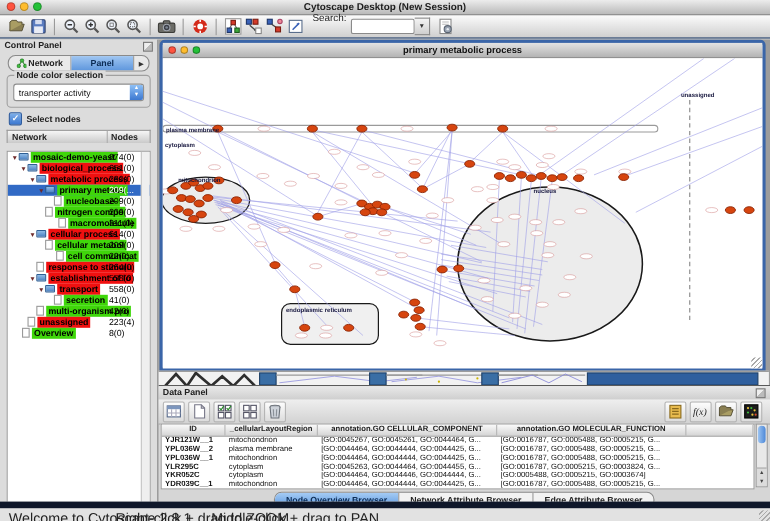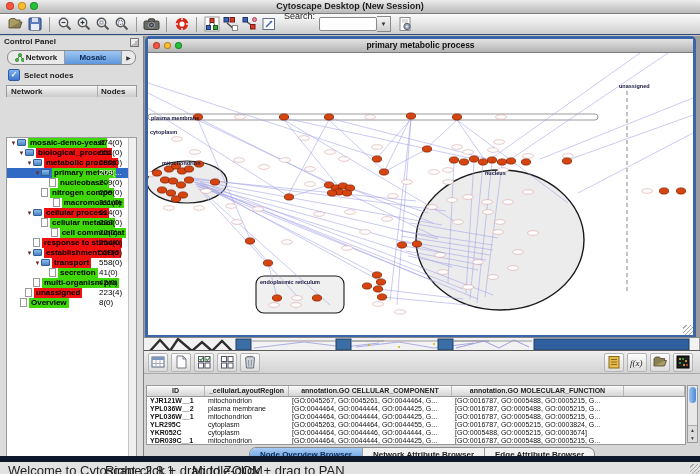--- a/index.html
+++ b/index.html
@@ -275,23 +275,30 @@
         <svg width="9" height="9">
             <line x1="2" y1="7" x2="5" y2="2" stroke="#2d8a2d"></line>
             <line x1="5" y1="2" x2="8" y2="7" stroke="#2d8a2d"></line>
             <circle cx="5" cy="2" r="1.6" fill="#3fbf3f" stroke="#1d6b1d" stroke-width=".6"></circle>
             <circle cx="2" cy="7" r="1.6" fill="#3fbf3f" stroke="#1d6b1d" stroke-width=".6"></circle>
             <circle cx="8" cy="7" r="1.6" fill="#3fbf3f" stroke="#1d6b1d" stroke-width=".6"></circle>
           </svg>
         <span>Network</span>
       </div>
       <div class="cp-tab sel">
-        <span>Mosaic</span>
+        <span>Panel</span>
       </div>
       <div class="cp-tab-more">▶</div>
+    </div>
+    <div class="groupbox">
+      <span class="legend">Node color selection</span>
+      <div class="combo">
+        <span class="cval">transporter activity</span>
+        <span class="cstep">▲<br>▼</span>
+      </div>
     </div>
     <div class="checkrow">
       <span class="checkbox">✓</span>
       <span class="check-label">Select nodes</span>
     </div>
     <div class="tree-head">
       <span class="c1">Network</span>
       <span class="c2">Nodes</span>
     </div>
     <div class="tree-list">
@@ -534,20 +541,24 @@
           <circle cx="255" cy="9" r="1" fill="#cbb400"></circle>
           <circle cx="290" cy="6" r="1" fill="#cbb400"></circle>
         <rect x="294" y="1" width="15" height="11" fill="#3a6ea5" stroke="#1e3f66"></rect>
         <line x1="309" y1="3" x2="388" y2="3" stroke="#999"></line>
         <path d="M312 10 L340 3 L355 10 L370 2 L385 9" fill="none" stroke="#8a8ad8" stroke-width=".8"></path>
         <rect x="390" y="1" width="155" height="11" fill="#2f5f9e" stroke="#1e3f66"></rect>
       </svg>
     </div>
 
     <div class="dpanel">
+      <div class="dp-head">
+        <span>Data Panel</span>
+        <span class="float-ic"></span>
+      </div>
       <div class="dp-toolbar">
         <div class="dp-btn">
           <svg width="14" height="14">
               <rect x="1" y="2" width="12" height="10" fill="#fff" stroke="#55688a"></rect>
               <rect x="1" y="2" width="12" height="3" fill="#7d96bd"></rect>
               <line x1="5" y1="5" x2="5" y2="12" stroke="#aab"></line>
               <line x1="9" y1="5" x2="9" y2="12" stroke="#aab"></line>
               <line x1="1" y1="8.5" x2="13" y2="8.5" stroke="#aab"></line>
             </svg>
         </div>

